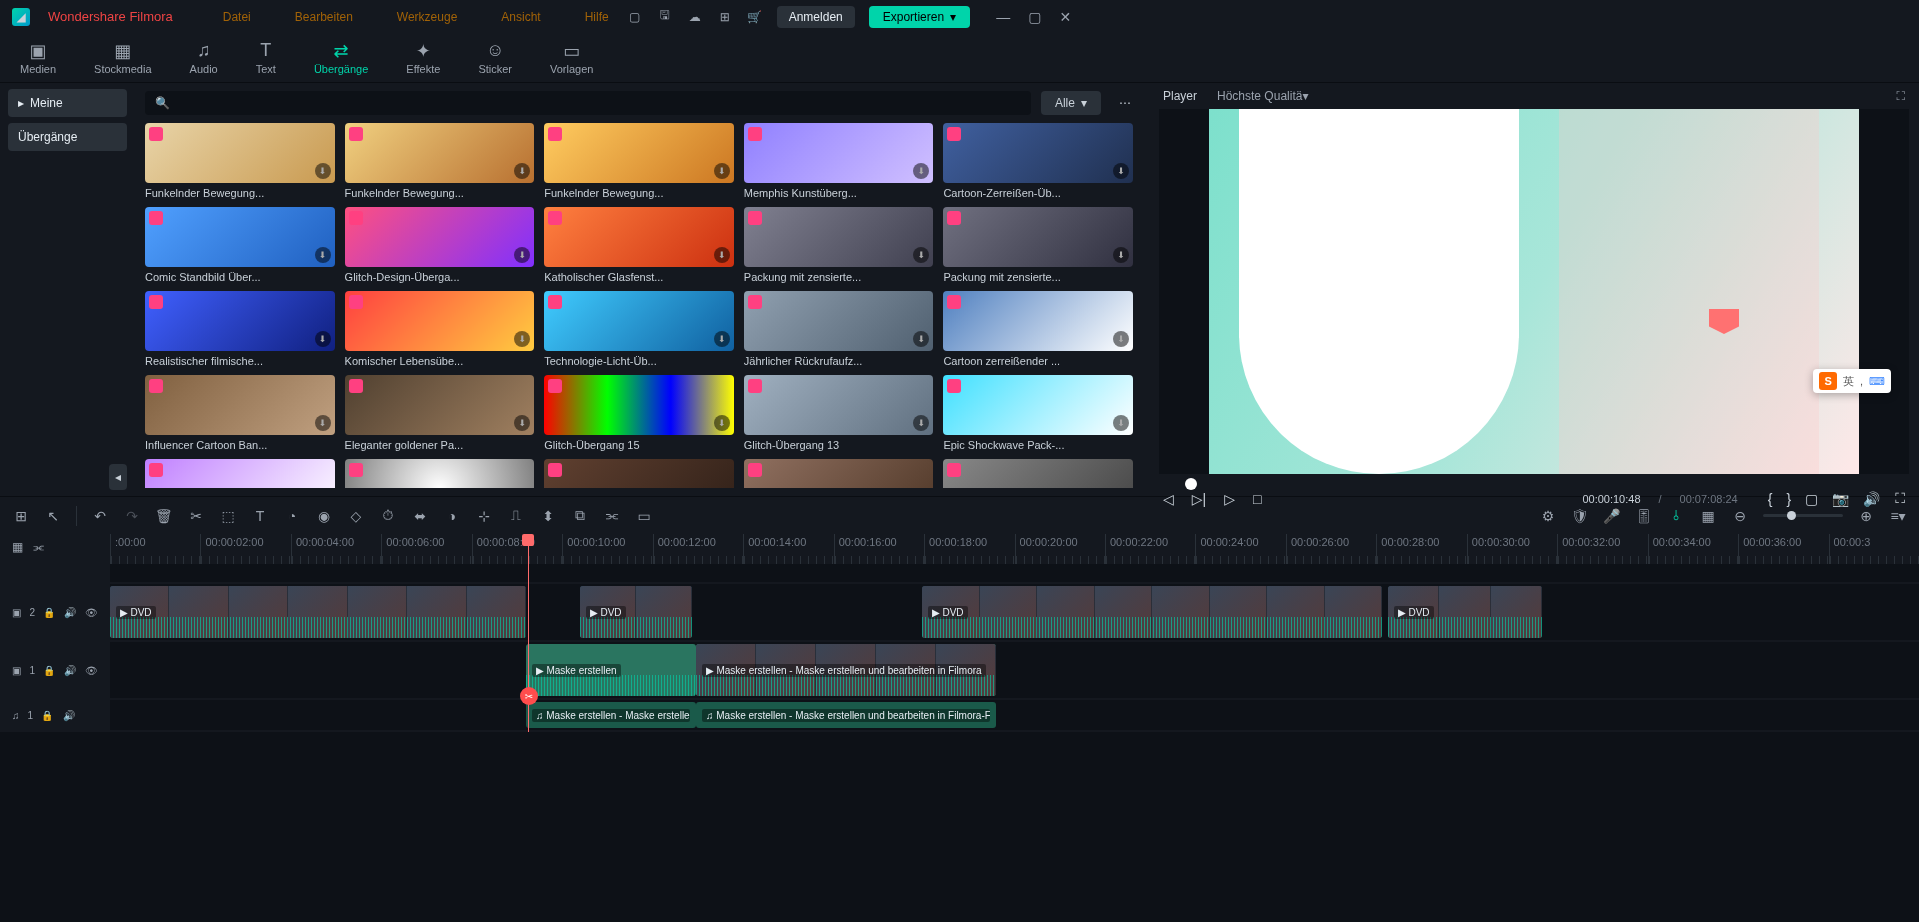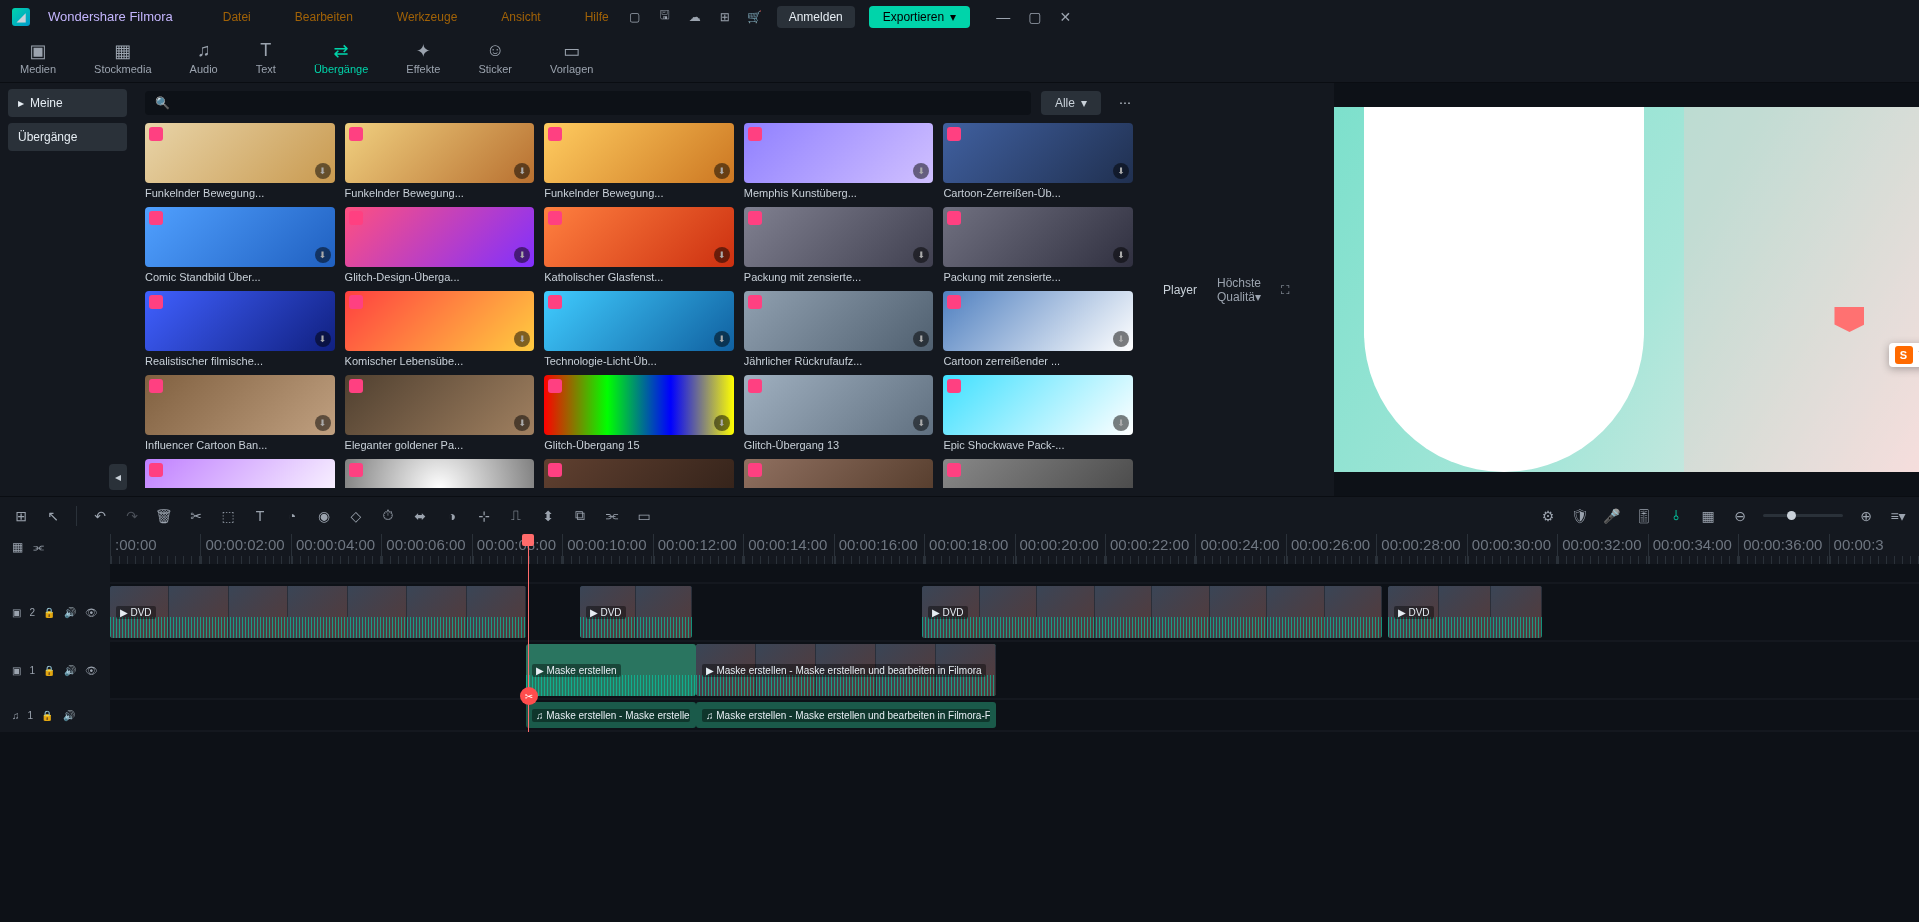--- a/index.html
+++ b/index.html
@@ -1,21 +1,21 @@
 <!DOCTYPE html>
 <html><head>
 <meta charset="utf-8">
 <style>
 * { margin: 0; padding: 0; box-sizing: border-box; font-family: -apple-system, BlinkMacSystemFont, "Segoe UI", sans-serif; }
 body { background: #0d1117; color: #c9d1d9; font-size: 12px; overflow: hidden; width: 1919px; height: 922px; }
 
 
 .titlebar { height: 33px; background: #14181f; display: flex; align-items: center; padding: 0 12px; gap: 18px; }
 .logo { width: 18px; height: 18px; background: linear-gradient(135deg,#00d4aa,#0099cc); border-radius: 3px; display:flex;align-items:center;justify-content:center;}
-.titlebar .appname { color: #c4b5fd; font-size: 13px; margin-right: 8px; }
+.titlebar .appname { color: #ef4444; font-size: 13px; margin-right: 8px; }
 .menu-items { display: flex; gap: 20px; }
 .menu-items span { color: #a16207; cursor: pointer; font-size:12px;margin-left:24px;}
 .title-center { flex: 1; display: flex; justify-content: center; align-items: center; gap: 8px; color: #c9d1d9; }
 .title-right { display: flex; align-items: center; gap: 14px; }
 .title-right .ico { width: 16px; height: 16px; color: #9ba3ae; cursor:pointer; display:flex;align-items:center;justify-content:center;}
 .btn-login { background: #2a3139; padding: 4px 12px; border-radius: 4px; color: #e6edf3; cursor:pointer; font-size:12px;}
 .btn-export { background: #00d4aa; color: #000; padding: 4px 14px; border-radius: 4px; cursor:pointer; display:flex; align-items:center; gap:6px; font-size:12px;}
 .window-controls { display: flex; gap: 18px; margin-left: 12px; }
 .window-controls span { color:#9ba3ae; cursor:pointer; font-size:14px;}
 
@@ -45,21 +45,21 @@
 .more-btn { padding:5px 8px; color:#c9d1d9; cursor:pointer;}
 .grid { flex:1; overflow-y:auto; display:grid; grid-template-columns: repeat(5, 1fr); gap: 8px 10px; padding-right:6px;}
 .grid::-webkit-scrollbar{width:6px;} .grid::-webkit-scrollbar-thumb{background:#2a3139;border-radius:3px;}
 .card { cursor:pointer; }
 .thumb { width: 100%; height: 60px; border-radius: 4px; position: relative; background: linear-gradient(135deg, #3a4556, #1e2633); display:flex;align-items:center;justify-content:center;}
 .thumb .badge { position:absolute; top:4px; left:4px; width:14px; height:14px; background:#ff4081; border-radius:3px;}
 .thumb .dl { position:absolute; bottom:4px; right:4px; width:16px; height:16px; background:rgba(0,0,0,.5); border-radius:50%; display:flex;align-items:center;justify-content:center; font-size:9px; color:#aaa;}
 .card-label { font-size: 11px; color: #c9d1d9; margin-top: 4px; white-space:nowrap; overflow:hidden; text-overflow:ellipsis;}
 
 
-.preview { width: 770px; background: #14181f; display:flex; flex-direction:row;gap:21px;}
+.preview { width: 770px; background: #14181f; display:flex; flex-direction:column;}
 .preview-header { display:flex; align-items:center; padding:6px 14px; gap:20px; }
 .preview-video { flex:1; background:#0d1117; margin:0 10px; display:flex; align-items:center; justify-content:center; position:relative;}
 .video-frame { width: 650px; height: 365px; background: linear-gradient(120deg,#7de0cc 0%, #a8e6d9 50%, #ffe8e8 100%); position:relative; overflow:hidden;}
 .video-frame::before { content:""; position:absolute; top:0; left:30px; width:280px; height:100%; background:#fff; border-radius: 0 0 140px 140px; }
 .video-frame::after { content:""; position:absolute; top:0; right:40px; width:260px; height:100%; background: rgba(255,200,200,.3);}
 .playhead-marker { position:absolute; right:120px; top:200px; width:30px; height:25px; background:#ff4d4d; clip-path: polygon(0 0,100% 0,100% 70%,50% 100%,0 70%);}
 .preview-scrub { height: 4px; background:#2a3139; margin:8px 14px 0; border-radius:2px; position:relative;}
 .preview-scrub .prog { height:100%; width:3%; background:#00d4aa; border-radius:2px;}
 .preview-scrub .knob { position:absolute; left:3%; top:-4px; width:12px;height:12px;background:#fff;border-radius:50%;}
 .preview-controls { display:flex; align-items:center; padding:8px 14px; gap:18px;}
@@ -72,21 +72,21 @@
 .tl-toolbar { height: 38px; background: #14181f; display:flex; align-items:center; padding:0 12px; gap:14px; border-top:1px solid #0a0d12;}
 .tl-toolbar .ti{ color:#9ba3ae; cursor:pointer; font-size:14px; width:18px; text-align:center;}
 .tl-toolbar .sep{ width:1px; height:20px; background:#2a3139;}
 .tl-toolbar .spacer{flex:1;}
 .zoom-slider{width:80px;height:3px;background:#2a3139;border-radius:2px;position:relative;}
 .zoom-slider::after{content:"";position:absolute;left:30%;top:-3px;width:9px;height:9px;background:#c9d1d9;border-radius:50%;}
 
 
 .timeline { flex:1; background: #14181f; display:flex; flex-direction:column; position:relative;}
 .ruler { height:30px; display:flex; position:relative; padding-left:110px;}
-.ruler-tick { flex:1; border-left:1px solid #2a3139; font-size:15px; color:#6e7681; padding:2px 4px; position:relative;}
+.ruler-tick { flex:1; border-left:1px solid #2a3139; font-size:11px; color:#6e7681; padding:2px 4px; position:relative;}
 .ruler-tick::after{content:"";position:absolute;bottom:0;left:0;right:0;height:8px;background:repeating-linear-gradient(90deg,#2a3139 0,#2a3139 1px,transparent 1px,transparent 8px);}
 .playhead { position:absolute; left:528px; top:0; bottom:0; width:1px; background:#ff6b6b; z-index:10;}
 .playhead::before{content:"";position:absolute;top:0;left:-6px;width:12px;height:12px;background:#ff6b6b;border-radius:2px;}
 .cut-marker{position:absolute;left:520px;top:153px;width:18px;height:18px;background:#ff4d4d;border-radius:50%;display:flex;align-items:center;justify-content:center;color:#fff;font-size:10px;z-index:11;}
 .tracks { flex:1; overflow-y:auto;}
 .track { display:flex; height:46px; margin-bottom:2px;}
 .track.tall{height:56px;}
 .track-head { width:110px; display:flex; align-items:center; gap:8px; padding:0 12px; color:#9ba3ae; font-size:10px;}
 .track-head .th-ico{width:14px;cursor:pointer;}
 .track-body { flex:1; position:relative; background:#0d1117;}

